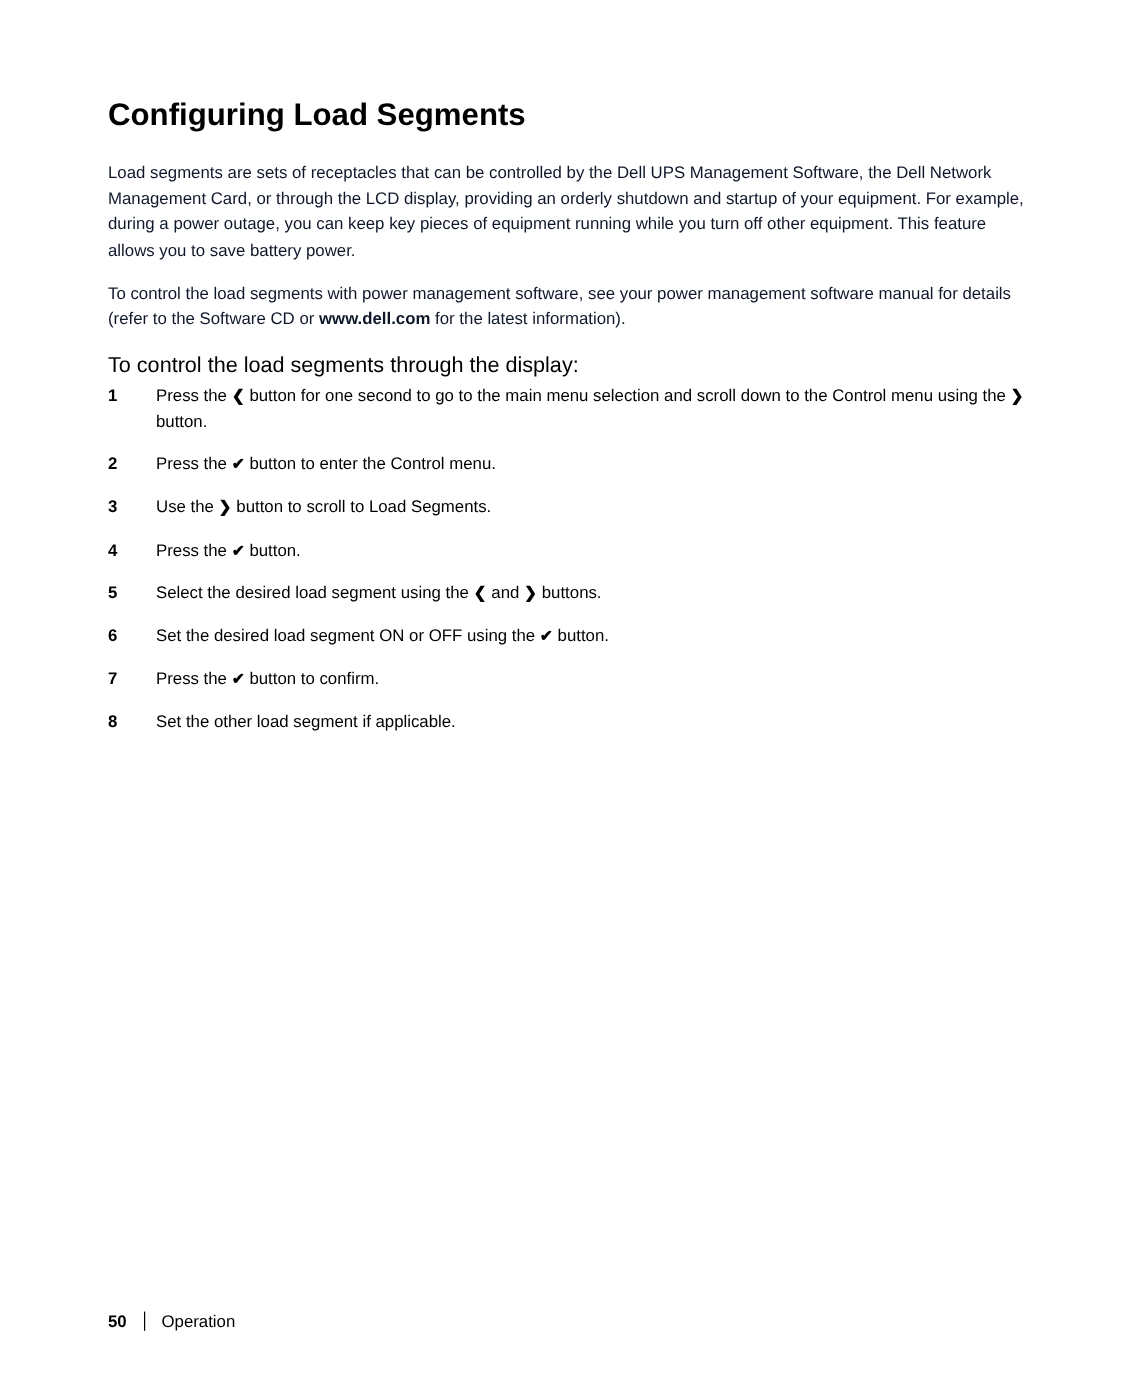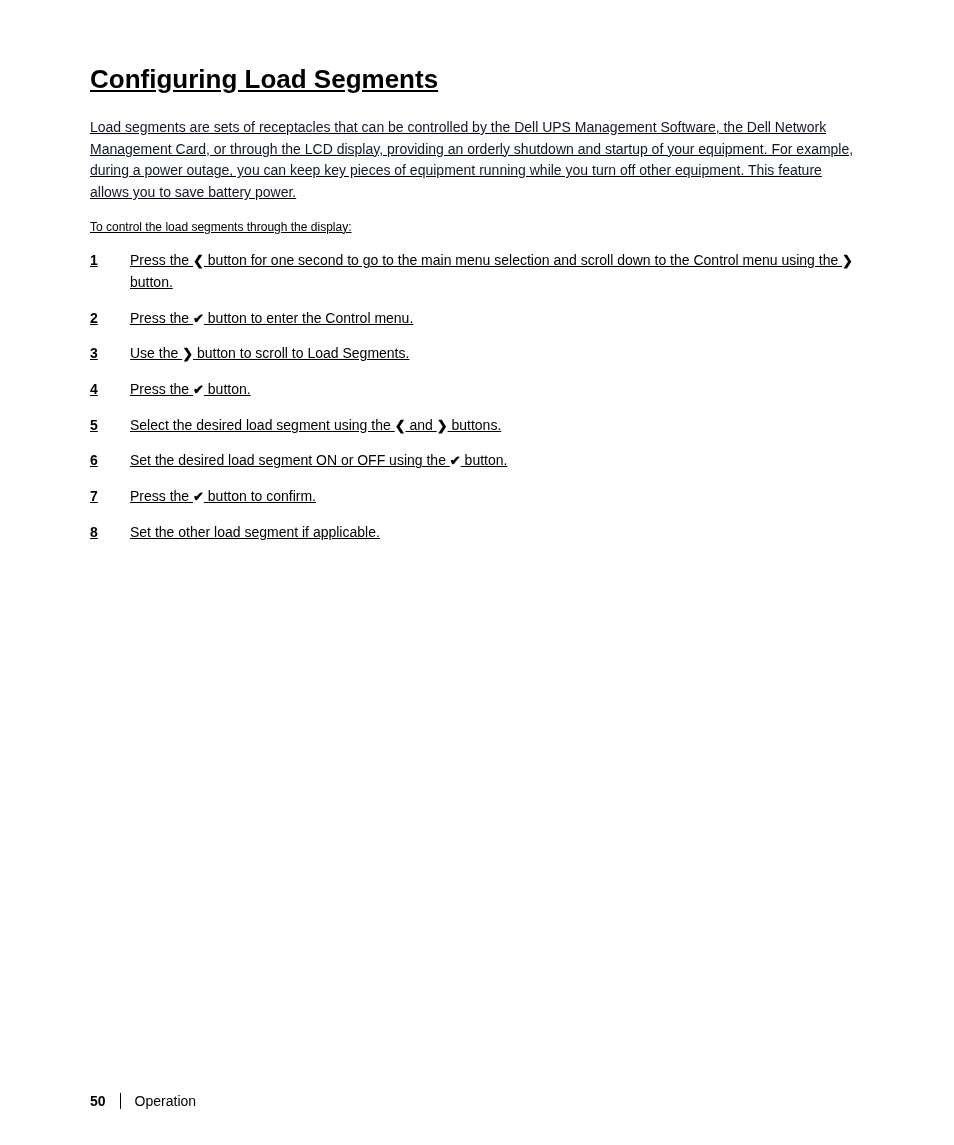--- a/index.html
+++ b/index.html
@@ -12,24 +12,23 @@
       background: #ffffff;
       font-family: 'Times New Roman', Times, serif;
       font-size: 15px;
       color: #000000;
       width: 954px;
       min-height: 1145px;
       position: relative;
     }
 
     .page {
-      padding: 64px 90px 60px 90px;
+      padding: 80px 90px 60px 90px;
       position: relative;
       min-height: 1145px;
-      text-decoration: underline;
     }
 
     h1.page-title {
       font-family: Arial, Helvetica, sans-serif;
       font-size: 26px;
       font-weight: 900;
       margin-bottom: 22px;
       color: #000;
     }
 
@@ -49,23 +48,22 @@
       font-family: Arial, Helvetica, sans-serif;
       font-size: 14px;
       font-weight: 900;
       margin-top: 22px;
       margin-bottom: 10px;
       color: #000;
     }
 
     .intro-text {
       font-family: Arial, Helvetica, sans-serif;
-      font-size: 12px;
-      line-height: 1.55;
-      margin-bottom: 14px;
+      font-size: 18px;
+      line-height: 1.55;
     }
 
     ol.steps {
       list-style: none;
       padding: 0;
       margin: 0;
     }
 
     ol.steps li {
       display: flex;
@@ -138,20 +136,24 @@
   <h1 class="page-title">Configuring Load Segments</h1>
 
   <p class="body-text">
     Load segments are sets of receptacles that can be controlled by the Dell UPS Management Software,
     the Dell Network Management Card, or through the LCD display, providing an orderly shutdown and
     startup of your equipment. For example, during a power outage, you can keep key pieces of equipment
     running while you turn off other equipment. This feature allows you to save battery power.
   </p>
 
 
+  <p class="body-text">
+    To control the load segments with power management software, see your power management software
+    manual for details (refer to the Software CD or <strong>www.dell.com</strong> for the latest information).
+  </p>
 
 
   <p class="intro-text">To control the load segments through the display:</p>
 
   <ol class="steps">
 
     <li>
       <span class="step-num">1</span>
       <span class="step-content">
         Press the <span class="icon-btn">❮</span> button for one second to go to the main menu selection and scroll down to the

